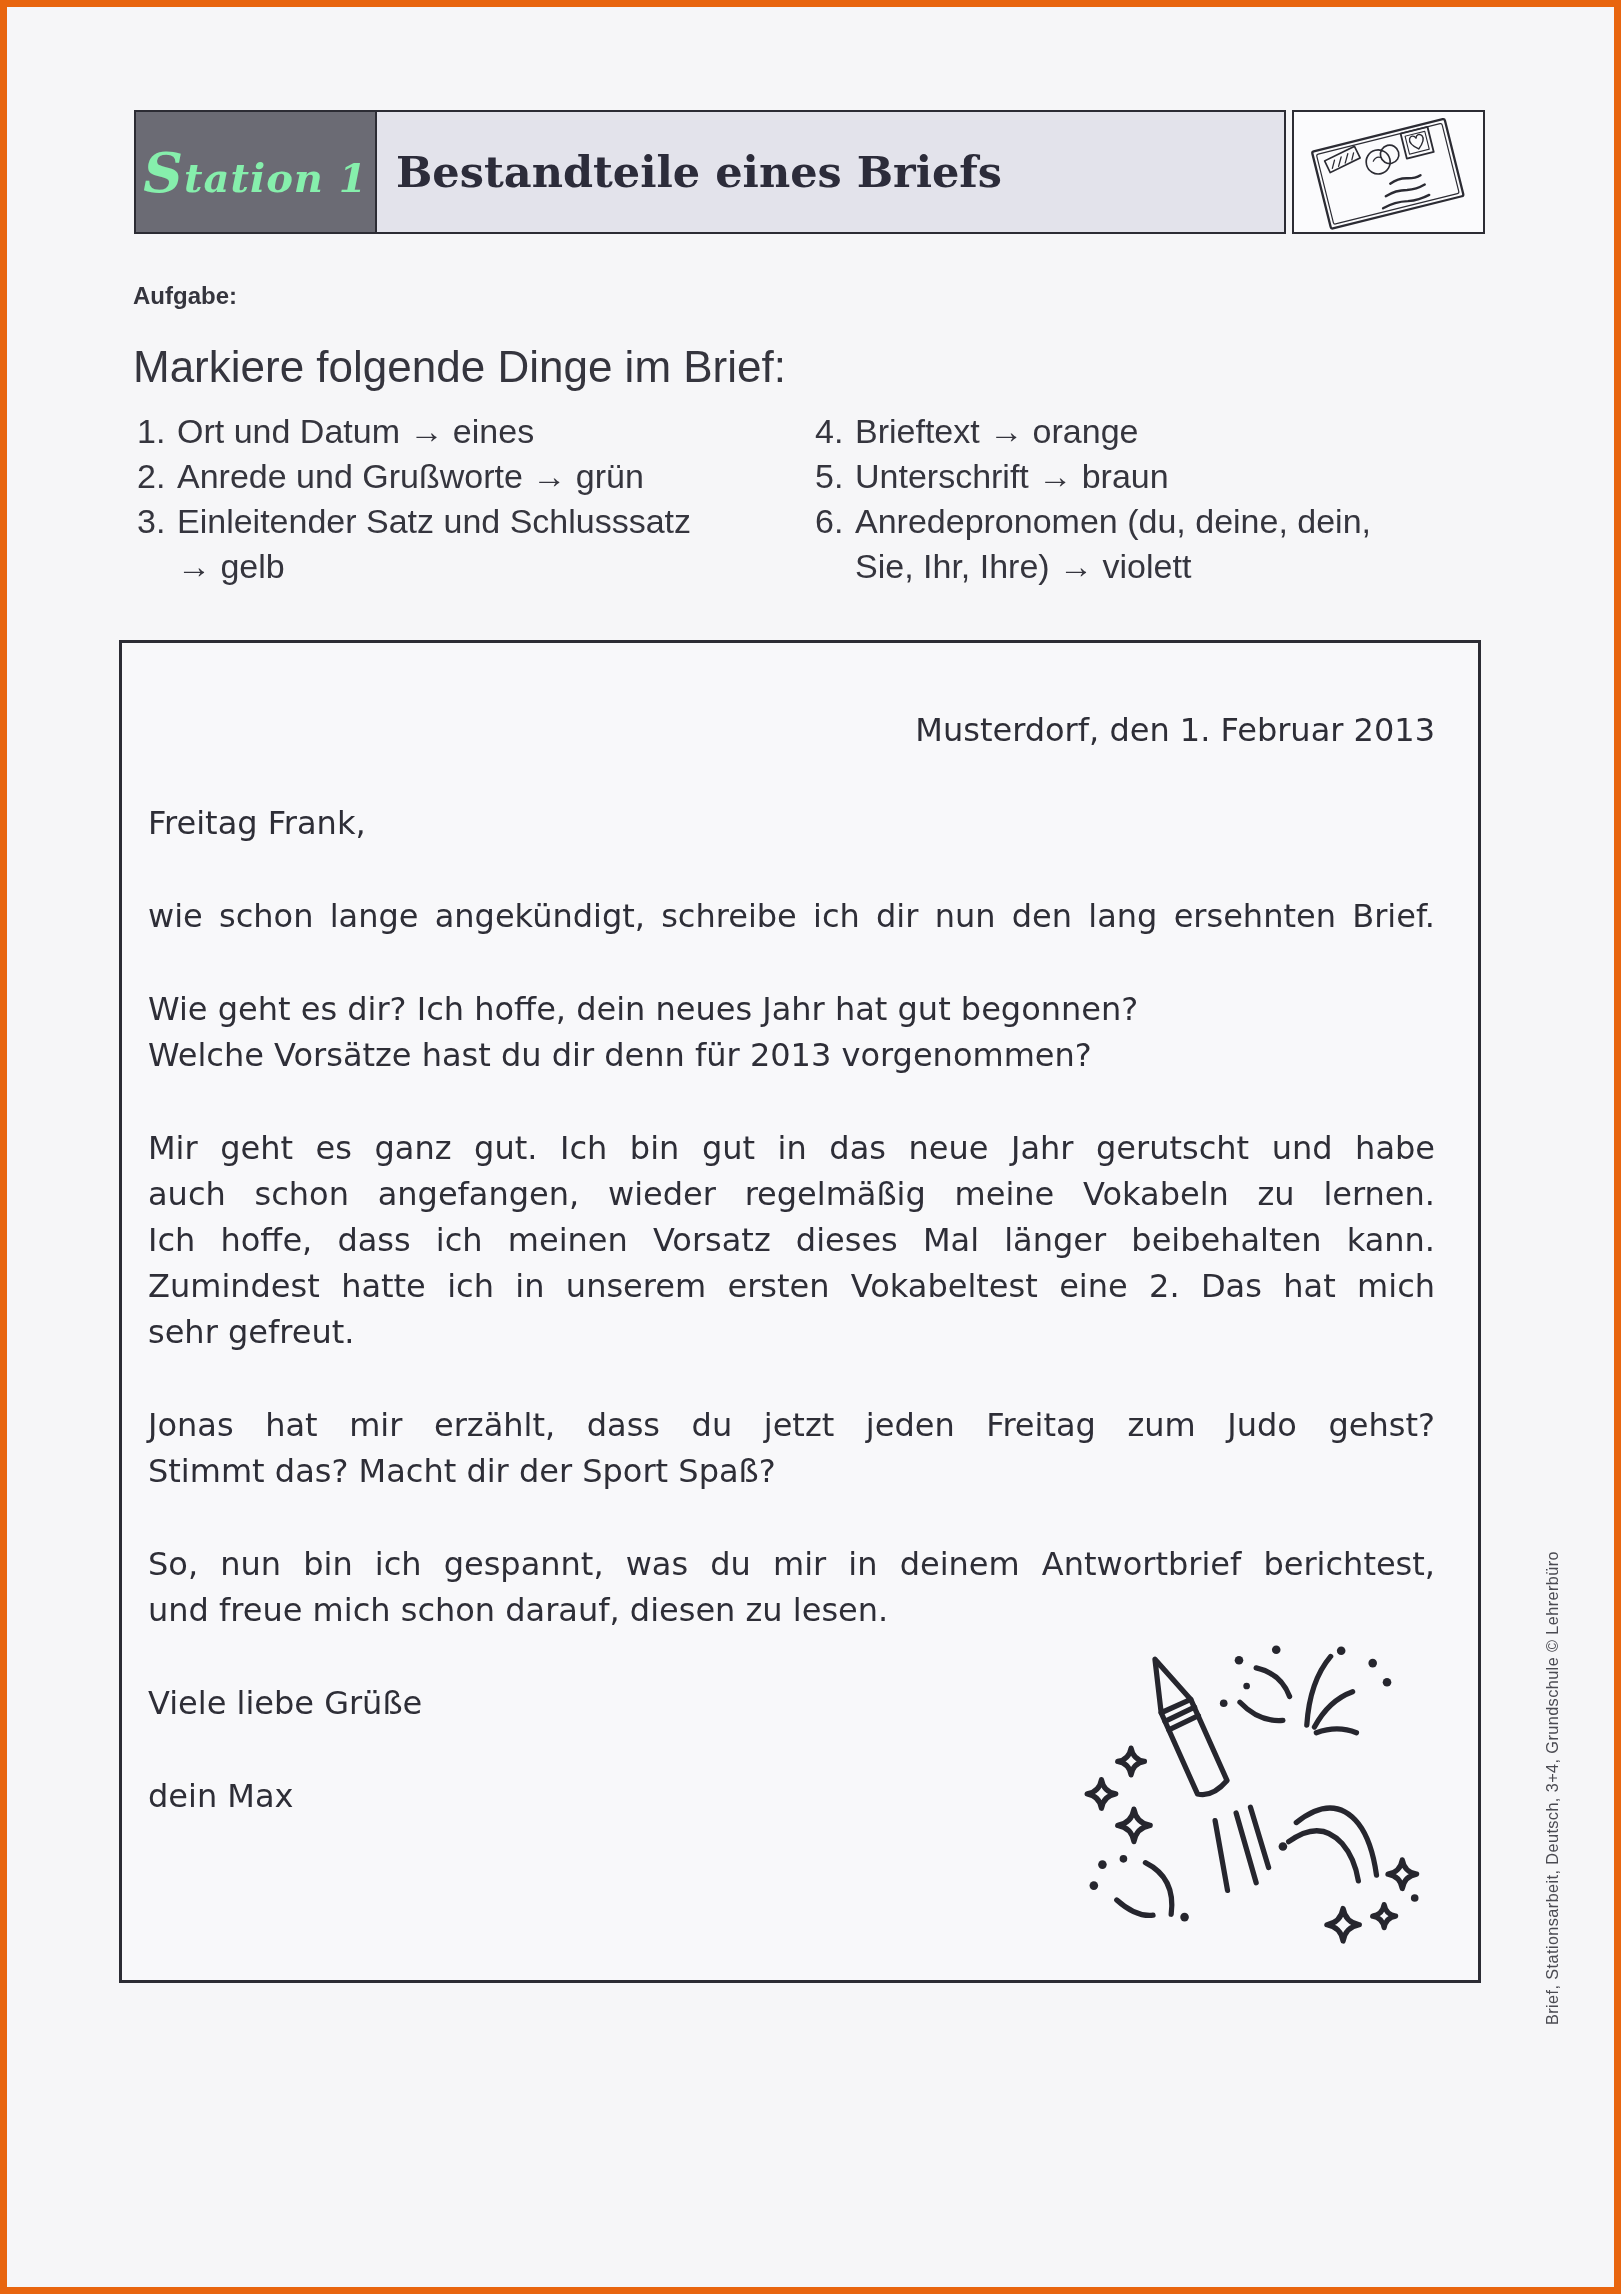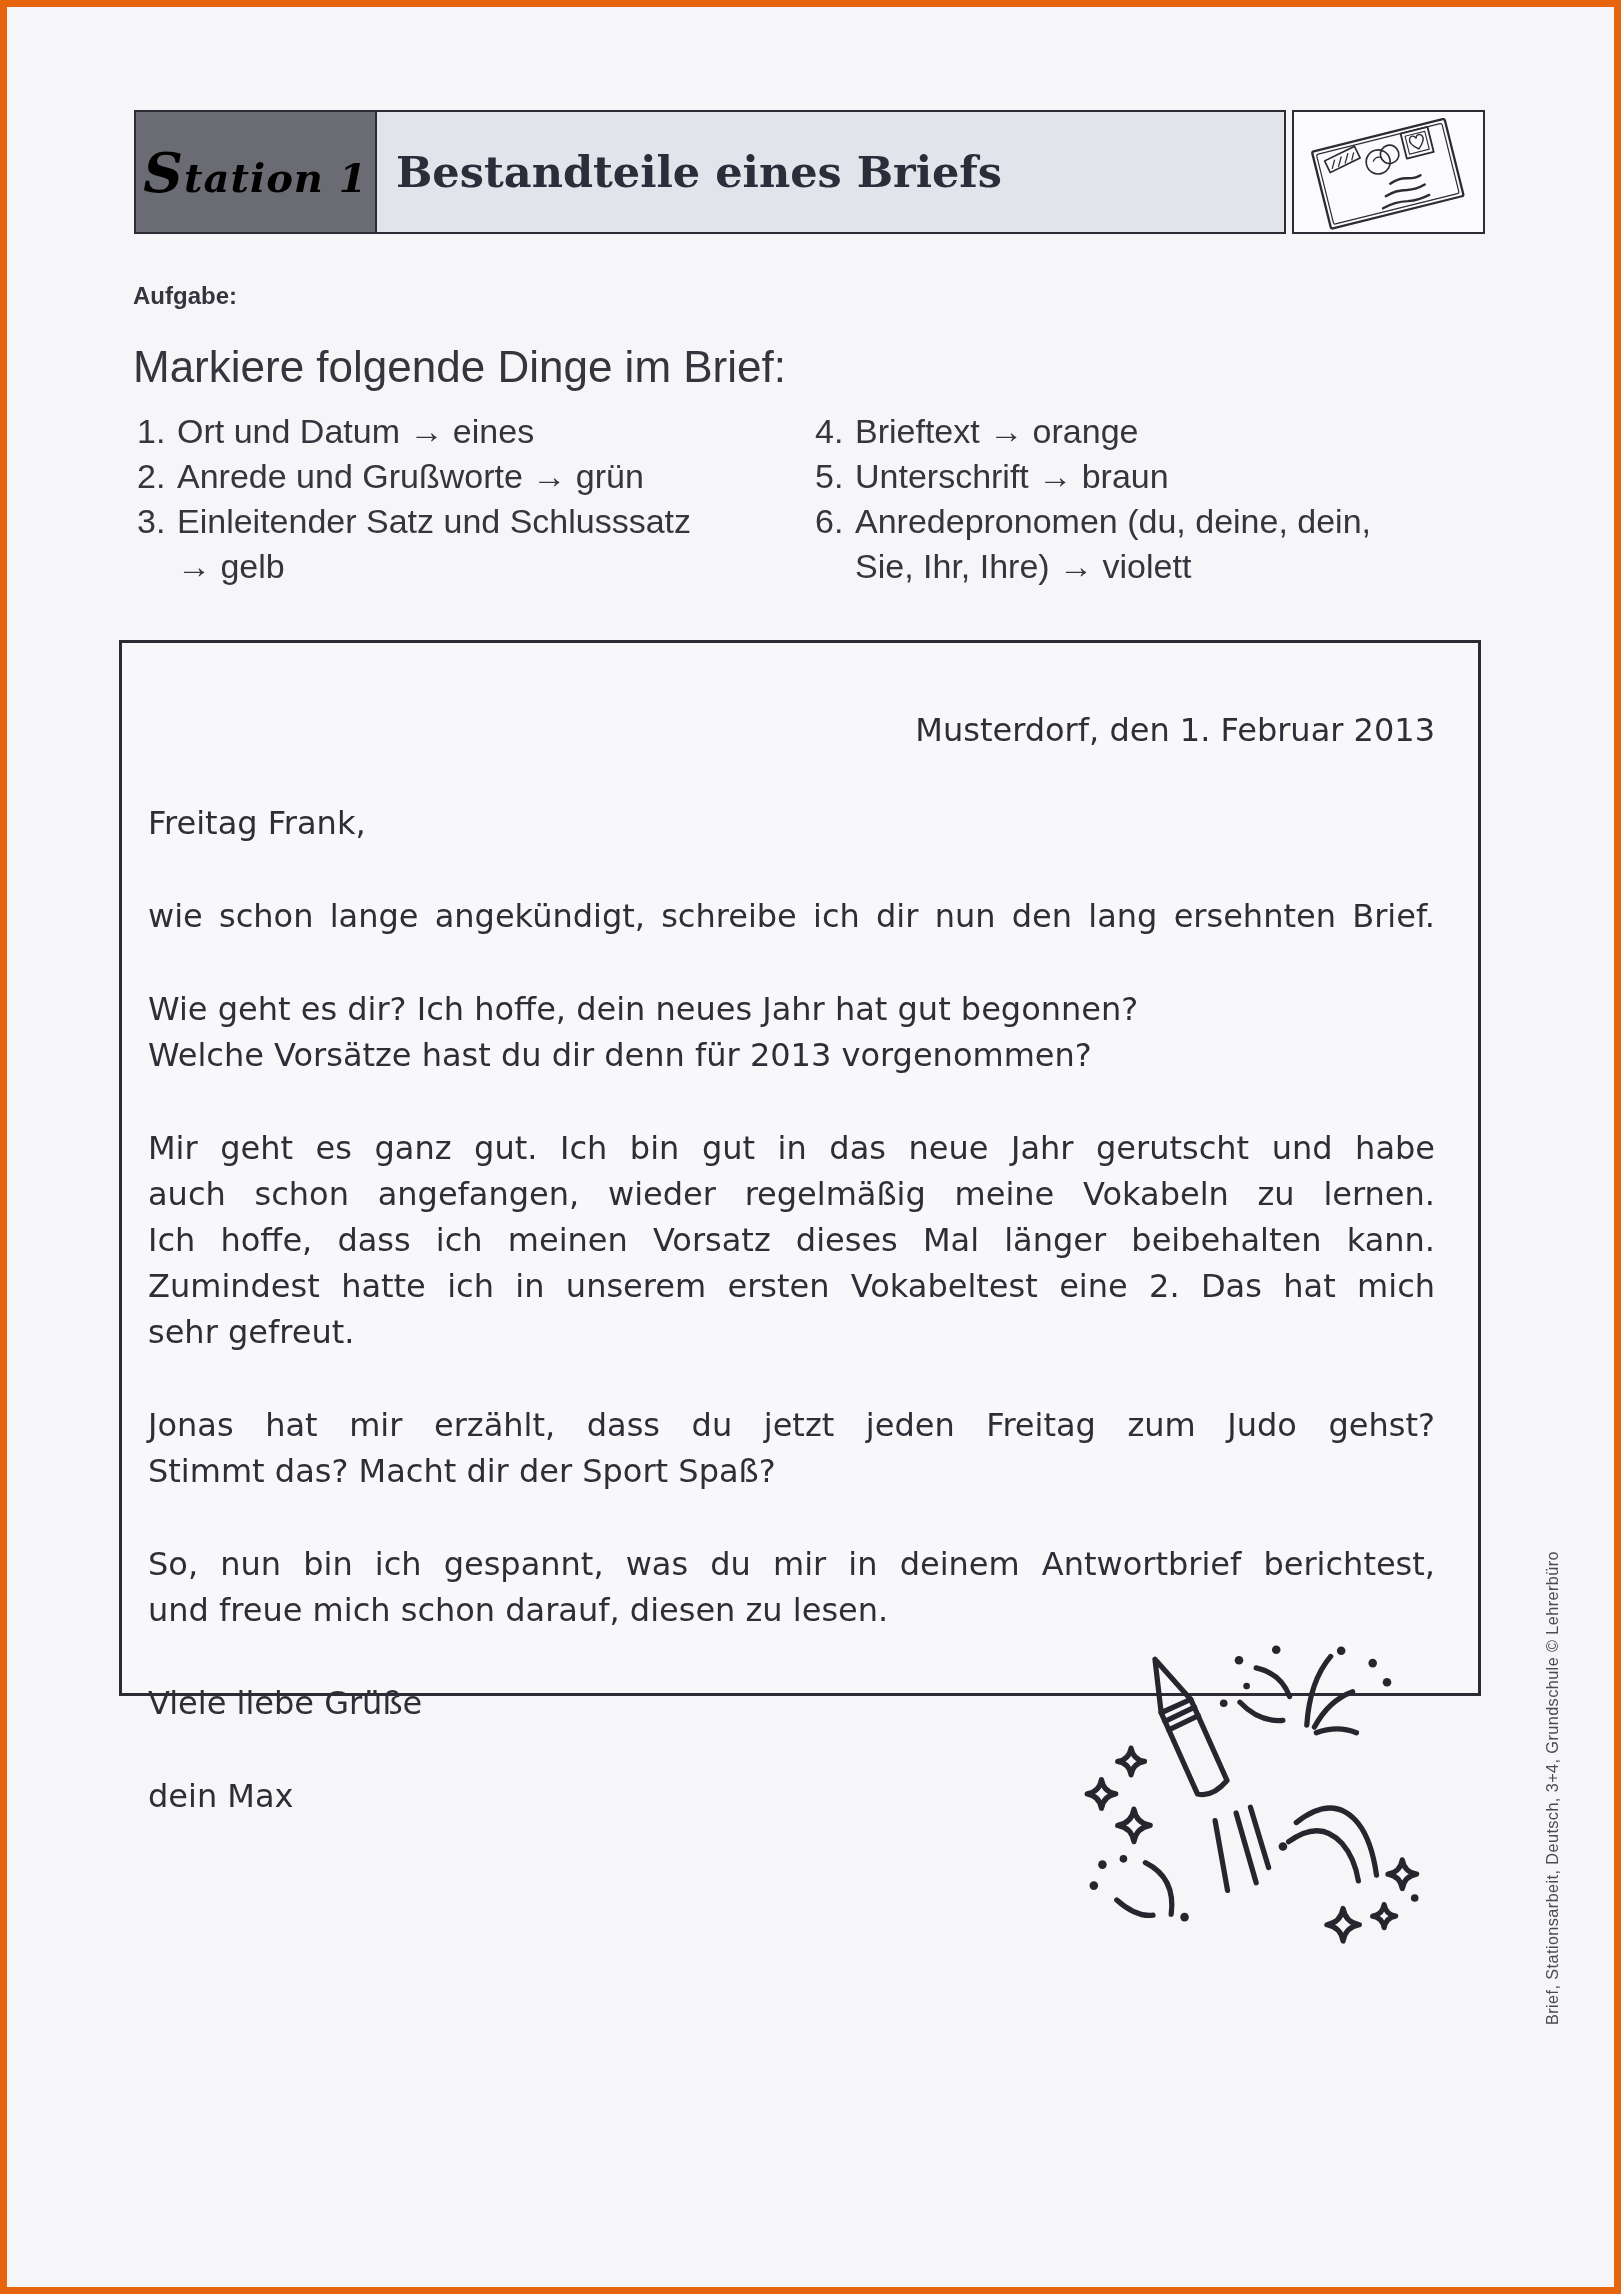--- a/index.html
+++ b/index.html
@@ -6,40 +6,40 @@
   .page{position:relative;width:1621px;height:2294px;background:#f6f6f8;overflow:hidden;
         font-family:"Liberation Sans",sans-serif;color:#35353e;}
   .frame{position:absolute;inset:0;border:7.6px solid #e8650f;pointer-events:none;z-index:50;}
 
   
   .header{position:absolute;left:134px;top:110px;width:1152px;height:124px;
           border:2.9px solid #2c2c34;box-sizing:border-box;display:flex;}
   .station-box{width:239px;background:#6b6b74;border-right:2.9px solid #2c2c34;
                display:flex;align-items:center;justify-content:center;}
   .station-label{font-family:"DejaVu Serif",serif;font-style:italic;font-weight:bold;
-                 font-size:40px;color:#000000;letter-spacing:1px;}
+                 font-size:40px;color:#86efac;letter-spacing:1px;}
   .station-label::first-letter{font-size:55px;}
   .title-box{flex:1;background:#e3e3eb;display:flex;align-items:center;}
   .title-label{font-family:"DejaVu Serif",serif;font-weight:bold;font-size:43px;
                color:#2c2c3a;padding-left:19px;letter-spacing:0px;}
   .envelope-box{position:absolute;left:1292px;top:110px;width:193px;height:124px;
                 background:#fbfbfd;border:2.9px solid #2c2c34;box-sizing:border-box;}
   .envelope-box svg{width:100%;height:100%;}
 
   
   .task-heading{position:absolute;left:133px;top:275px;font-size:24px;font-weight:bold;line-height:42px;}
   .task-intro{position:absolute;left:133px;top:346px;font-size:44px;line-height:42px;}
   .task-col{position:absolute;top:409px;font-size:34px;line-height:45px;}
   .task-col.left{left:137px;width:650px;}
   .task-col.right{left:815px;width:669px;}
   .task-item{display:flex;}
   .task-num{width:40px;flex:none;}
 
   
-  .letter-box{position:absolute;left:119px;top:640px;width:1362px;height:1056px;
+  .letter-box{position:absolute;left:119px;top:640px;width:1362px;height:1343px;
               background:#f8f8fa;border:3.8px solid #2c2c34;box-sizing:border-box;
               padding:64px 43px 0 26px;font-family:"DejaVu Sans",sans-serif;
               font-size:32px;color:#2e2e37;}
   .letter-box .line{line-height:46px;white-space:normal;}
   .letter-box .line.j{text-align:justify;text-align-last:justify;}
   .para{margin-bottom:47px;}
   .date-line{text-align:right;}
   .fireworks{position:absolute;left:947px;top:995px;width:382px;height:330px;}
 
   

